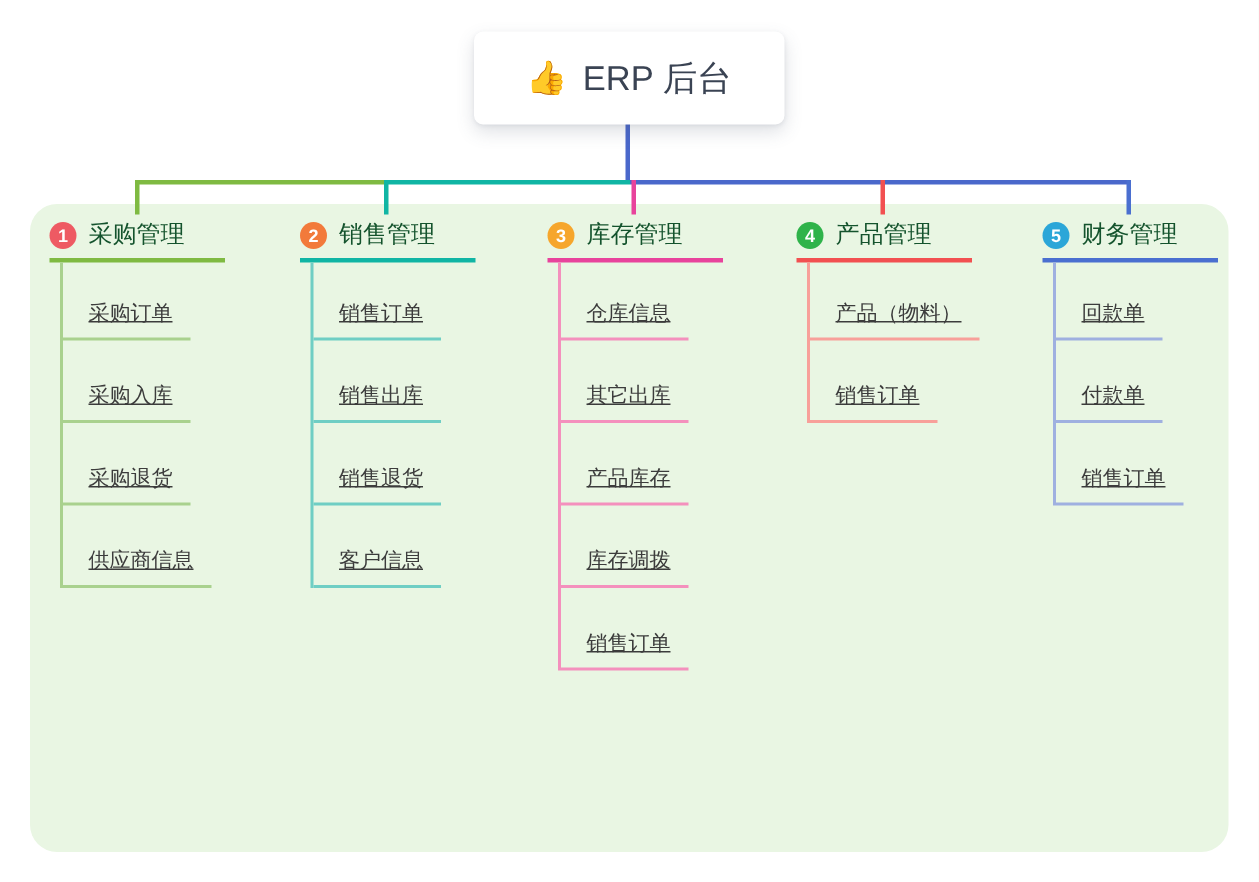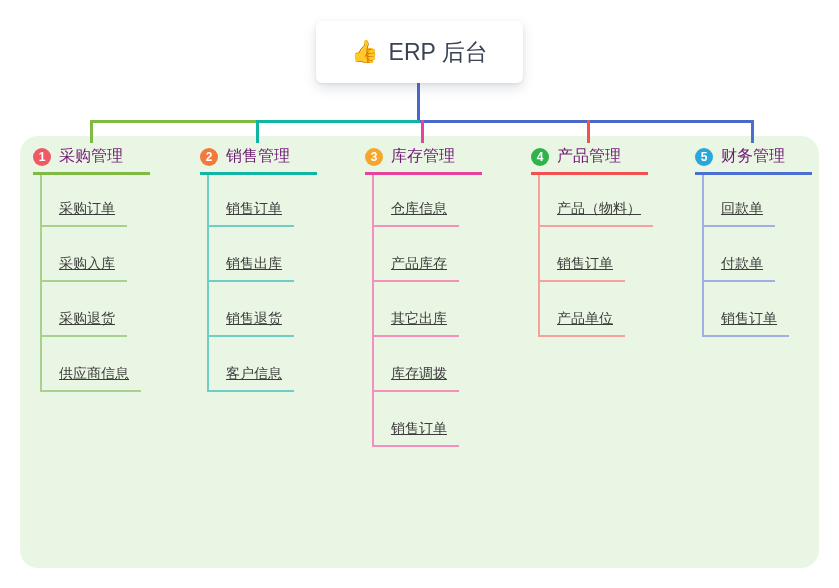--- a/index.html
+++ b/index.html
@@ -33,21 +33,21 @@
   .branch-header {
     display:flex; align-items:center; width:117px;
     padding-bottom:5px; border-bottom:3px solid var(--line);
     cursor:pointer;
   }
   .badge {
     width:18px; height:18px; border-radius:50%; background:var(--badge);
     color:#fff; font-size:12px; font-weight:bold; line-height:18px;
     text-align:center; margin-right:8px; flex:none;
   }
-  .branch-label { font-size:16px; font-weight:500; color:#701a75; white-space:nowrap; }
+  .branch-label { font-size:16px; font-weight:500; color:#14532d; white-space:nowrap; }
   .children {
     margin-left:7px; border-left:2px solid var(--lite); width:max-content;
   }
   .child {
     height:55px; width:max-content;
     border-bottom:2px solid var(--lite);
     display:flex; align-items:flex-end;
     padding:0 12px 7px 17px;
     font-size:14px; color:#3c3c3c; white-space:nowrap; cursor:pointer;text-decoration:underline;
   }
@@ -101,36 +101,35 @@
     </div>
   </div>
 
   <div class="branch" style="left: 365px; --line: #e8439c; --lite: #f490bd; --badge: #f6a62c;">
     <div class="branch-header">
       <span class="badge">3</span>
       <span class="branch-label">库存管理</span>
     </div>
     <div class="children">
       <div class="child">仓库信息</div>
+      <div class="child">其它出库</div>
       <div class="child">产品库存</div>
-      <div class="child">其它出库</div>
       <div class="child">库存调拨</div>
       <div class="child">销售订单</div>
     </div>
   </div>
 
   <div class="branch" style="left: 531px; --line: #f25051; --lite: #f8a09a; --badge: #2fb34a;">
     <div class="branch-header">
       <span class="badge">4</span>
       <span class="branch-label">产品管理</span>
     </div>
     <div class="children">
       <div class="child">产品（物料）</div>
       <div class="child">销售订单</div>
-      <div class="child">产品单位</div>
     </div>
   </div>
 
   <div class="branch" style="left: 695px; --line: #4a6fd0; --lite: #9fb0e0; --badge: #2ba6d8;">
     <div class="branch-header">
       <span class="badge">5</span>
       <span class="branch-label">财务管理</span>
     </div>
     <div class="children">
       <div class="child">回款单</div>

